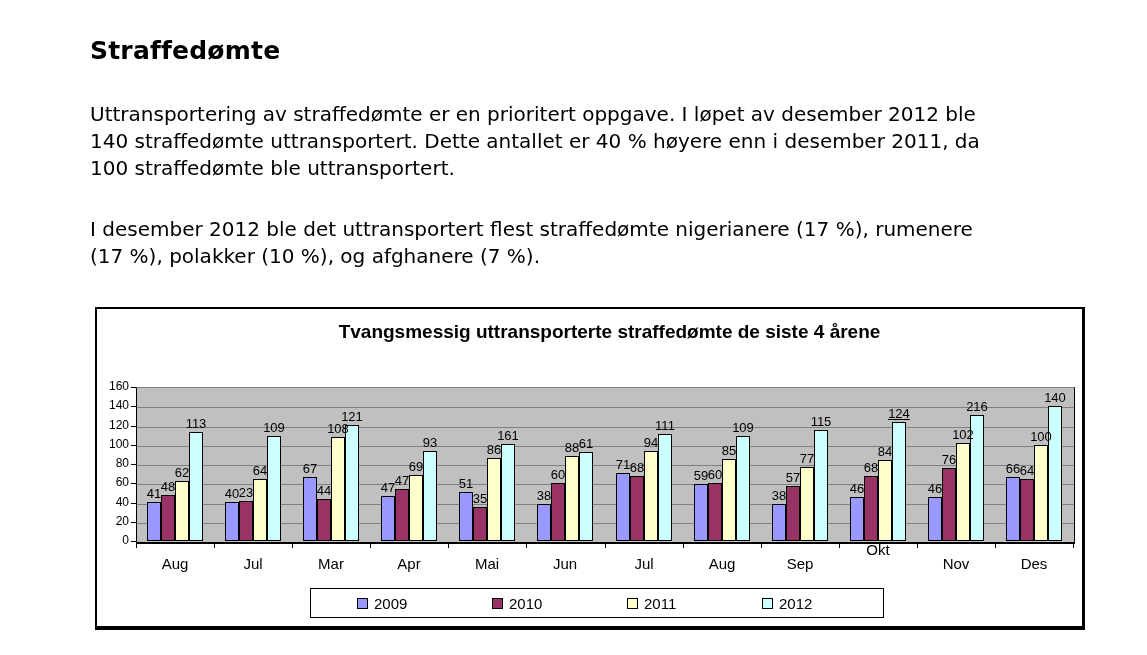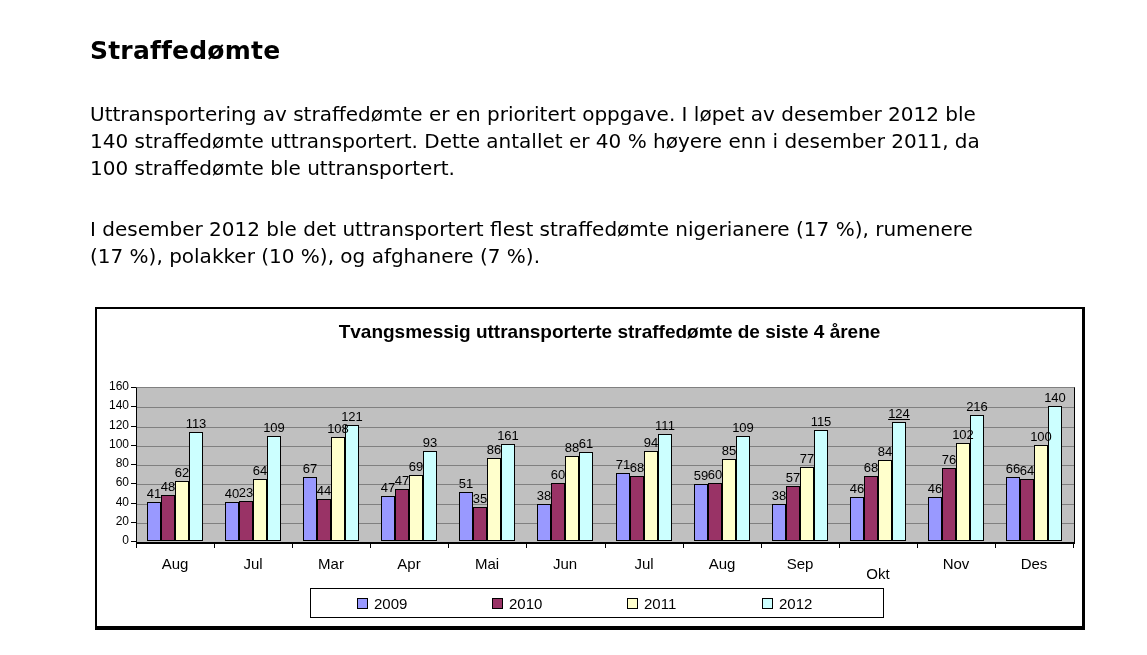--- a/index.html
+++ b/index.html
@@ -206,21 +206,21 @@
       <div class="bar-value-label" style="left: 702px; top: 105px;">115</div>
       <div class="x-tick-label" style="left: 664px; top: 246px;">Sep</div>
       <div class="bar" style="left: 753px; width: 14px; top: 188px; height: 44px; background: rgb(153, 153, 255);"></div>
       <div class="bar-value-label" style="left: 738px; top: 172px;">46</div>
       <div class="bar" style="left: 767px; width: 14px; top: 167px; height: 65px; background: rgb(153, 51, 102);"></div>
       <div class="bar-value-label" style="left: 752px; top: 151px;">68</div>
       <div class="bar" style="left: 781px; width: 14px; top: 151px; height: 81px; background: rgb(255, 255, 204);"></div>
       <div class="bar-value-label" style="left: 766px; top: 135px;">84</div>
       <div class="bar" style="left: 795px; width: 14px; top: 113px; height: 119px; background: rgb(204, 255, 255);"></div>
       <div class="bar-value-label" style="left: 780px; top: 97px; text-decoration: underline;">124</div>
-      <div class="x-tick-label" style="left: 742px; top: 256px;">Okt</div>
+      <div class="x-tick-label" style="left: 742px; top: 232px;">Okt</div>
       <div class="bar" style="left: 831px; width: 14px; top: 188px; height: 44px; background: rgb(153, 153, 255);"></div>
       <div class="bar-value-label" style="left: 816px; top: 172px;">46</div>
       <div class="bar" style="left: 845px; width: 14px; top: 159px; height: 73px; background: rgb(153, 51, 102);"></div>
       <div class="bar-value-label" style="left: 830px; top: 143px;">76</div>
       <div class="bar" style="left: 859px; width: 14px; top: 134px; height: 98px; background: rgb(255, 255, 204);"></div>
       <div class="bar-value-label" style="left: 844px; top: 118px;">102</div>
       <div class="bar" style="left: 873px; width: 14px; top: 106px; height: 126px; background: rgb(204, 255, 255);"></div>
       <div class="bar-value-label" style="left: 858px; top: 90px;">216</div>
       <div class="x-tick-label" style="left: 820px; top: 246px;">Nov</div>
       <div class="bar" style="left: 909px; width: 14px; top: 168px; height: 64px; background: rgb(153, 153, 255);"></div>

